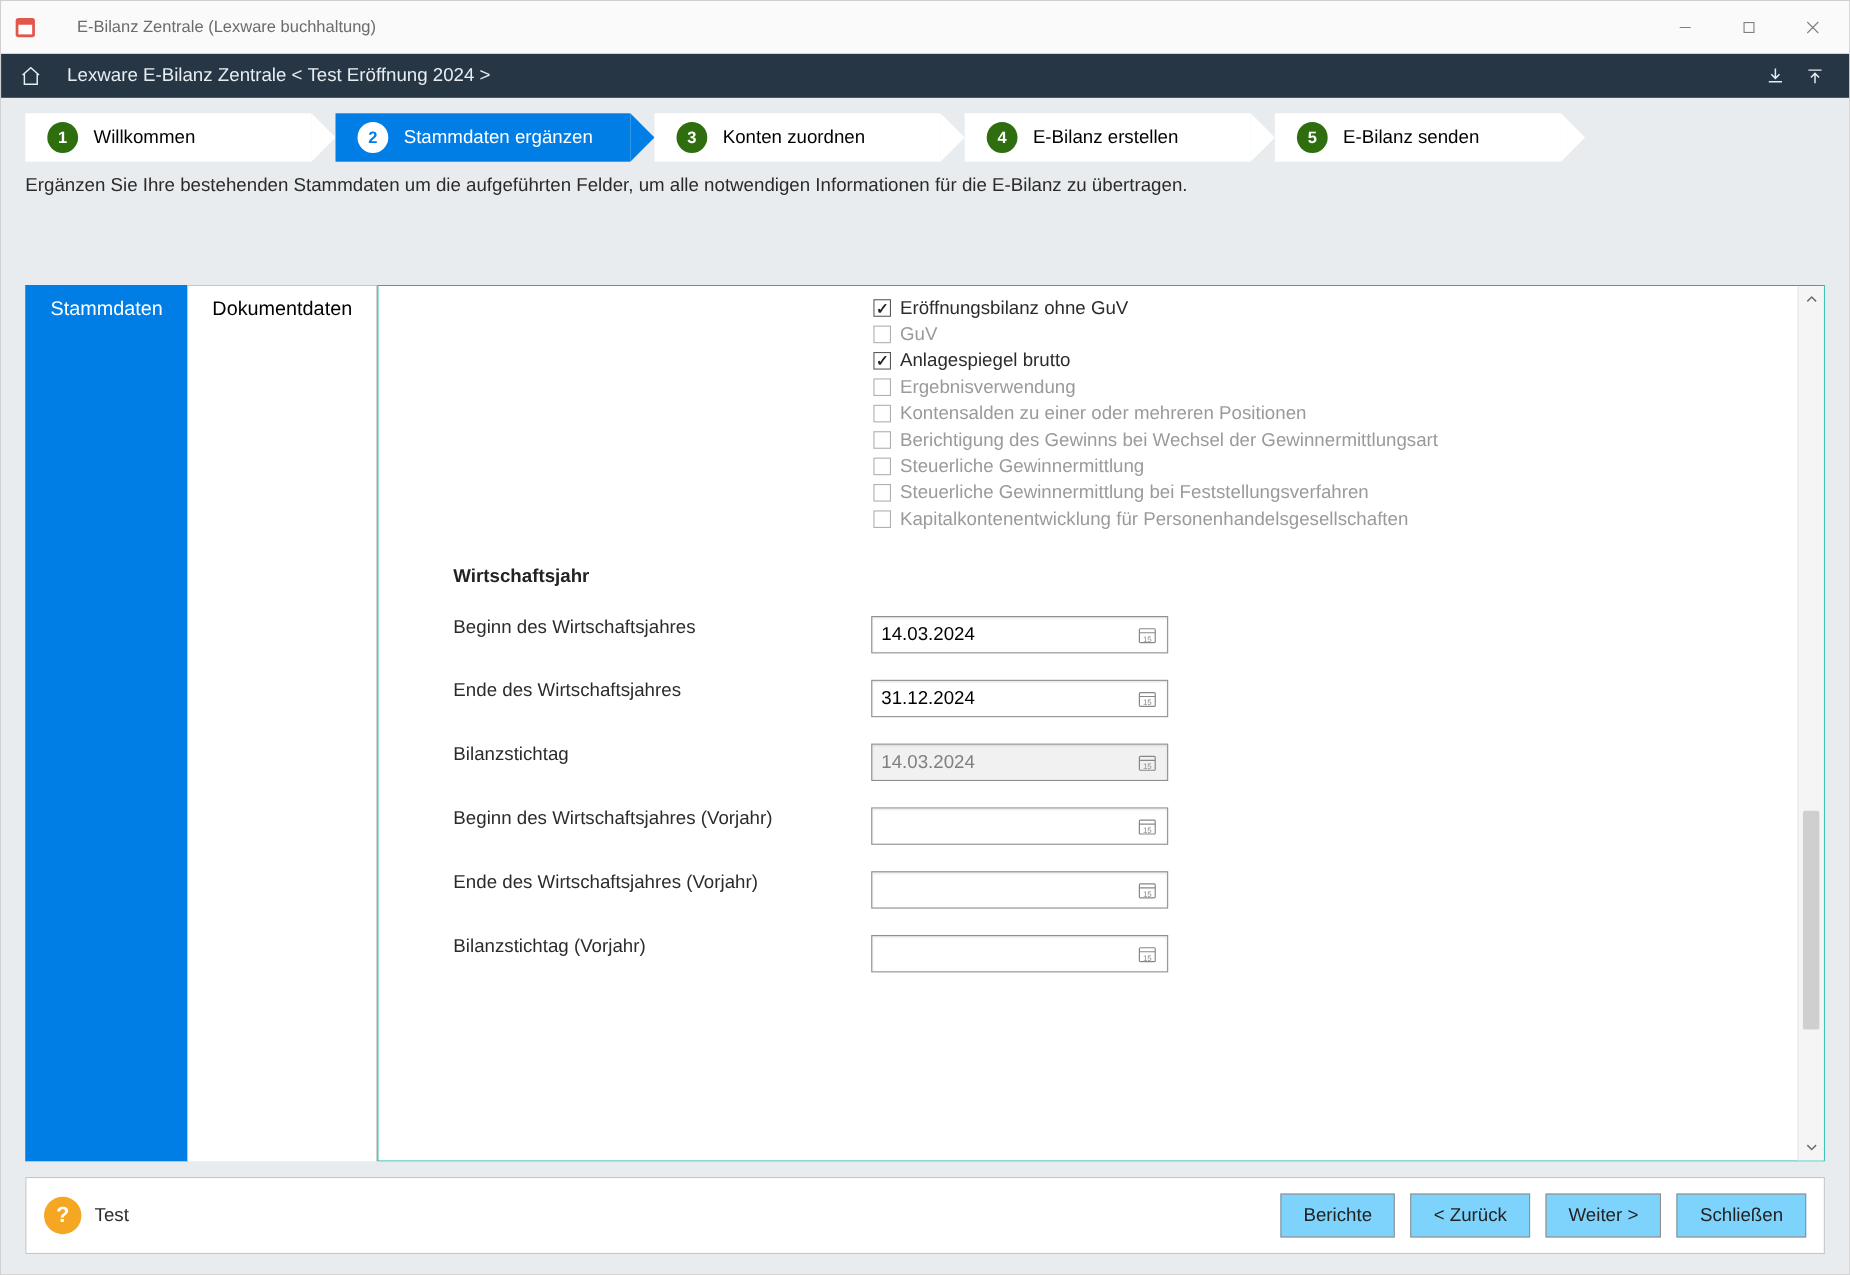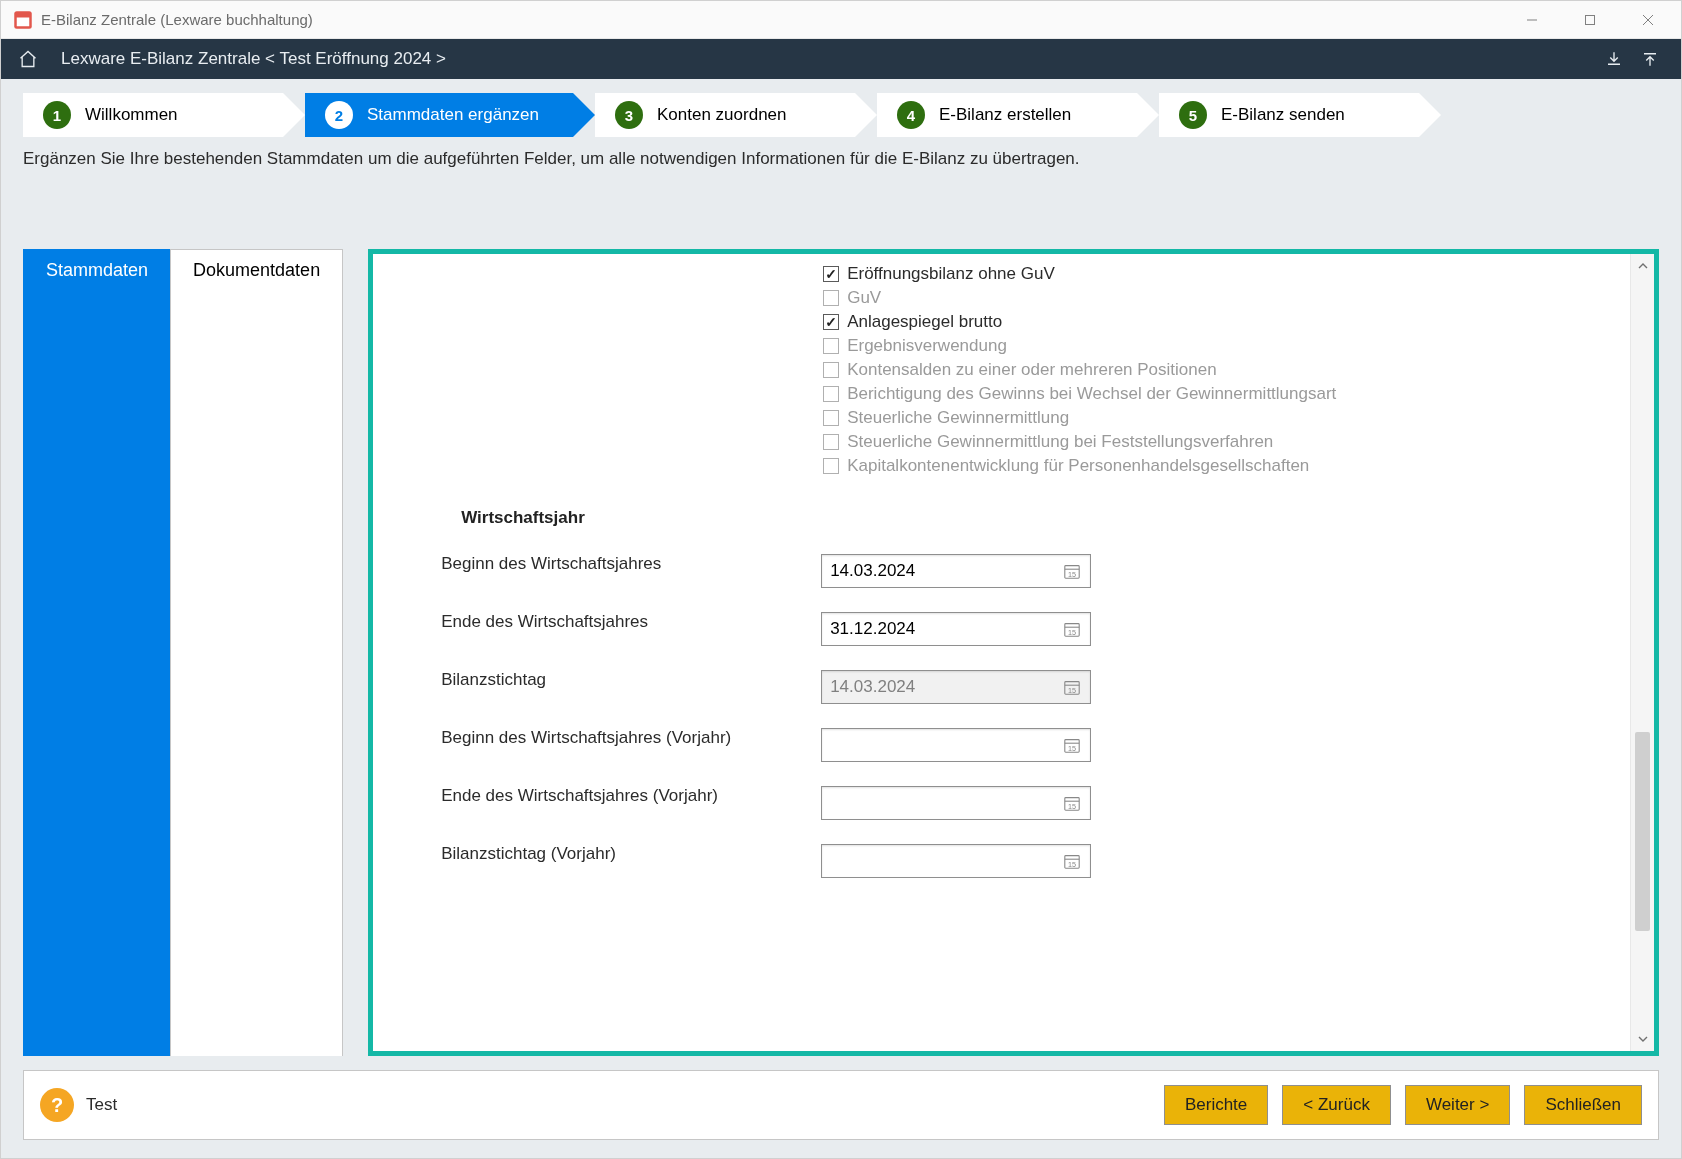--- a/index.html
+++ b/index.html
@@ -1,21 +1,21 @@
 <!DOCTYPE html>
 <html><head>
 <meta charset="utf-8">
 <style>
 * { box-sizing: border-box; margin: 0; padding: 0; font-family: "Segoe UI", Tahoma, sans-serif; }
 html, body { height: 100%; }
 body { background: #f0f0f0; }
 
 
 .window { width: 1682px; height: 1159px; background: #fff; display: flex; flex-direction: column; border: 1px solid #d0d0d0; }
-.titlebar { height: 38px; background: #fafafa; display: flex; align-items: center; padding: 0 4px; border-bottom: 1px solid #e8e8e8; }
+.titlebar { height: 48px; background: #fafafa; display: flex; align-items: center; padding: 0 4px; border-bottom: 1px solid #e8e8e8; gap: 29px; }
 .titlebar .app-icon { width: 20px; height: 20px; margin: 0 8px; display: flex; align-items: center; justify-content: center; }
 .titlebar .title { color: #6b6b6b; font-size: 15px; flex: 1; }
 .titlebar .winbtns { display: flex; }
 .titlebar .winbtn { width: 58px; height: 38px; display: flex; align-items: center; justify-content: center; color: #808080; cursor: default; }
 .titlebar .winbtn svg { width: 12px; height: 12px; }
 
 
 .header { height: 40px; background: #263645; display: flex; align-items: center; padding: 0 16px; color: #e8edf1; }
 .header .home-icon { width: 22px; height: 22px; margin-right: 22px; display: flex; align-items: center; justify-content: center; }
 .header .home-icon svg { width: 20px; height: 20px; stroke: #e8edf1; fill: none; stroke-width: 1.6; }
@@ -42,51 +42,51 @@
 
 .instruction { padding: 12px 22px 10px 22px; font-size: 17px; color: #2b2b2b; }
 
 
 .tabarea { margin: 70px 22px 0 22px; flex: 1; display: flex; flex-direction: row; overflow: hidden; }
 .tabs { display: flex; }
 .tab { padding: 10px 22px; font-size: 18px; background: #fff; border: 1px solid #c6c6c6; border-bottom: none; cursor: default; }
 .tab.active { background: #007ee5; color: #fff; border-color: #007ee5; }
 .tab + .tab { margin-left: -1px; }
 
-.panel { flex: 1; background: #fff; border: 5px solid #14b8a6; display: flex; overflow: hidden; position: relative; margin-left: 25px; }
+.panel { flex: 1; background: #fff; border: 1px solid #14b8a6; display: flex; overflow: hidden; position: relative; }
 .panel-inner { flex: 1; overflow: hidden; padding: 8px 0 8px 0; }
 .scrollbar { width: 24px; background: #f5f5f5; position: relative; border-left: 1px solid #e8e8e8; }
 .scrollbar .arrow { position: absolute; left: 0; right: 0; height: 24px; display: flex; align-items: center; justify-content: center; color: #707070; }
 .scrollbar .arrow.up { top: 0; }
 .scrollbar .arrow.down { bottom: 0; }
 .scrollbar .thumb { position: absolute; left: 4px; right: 4px; top: 60%; height: 25%; background: #cfcfcf; border-radius: 2px; }
 
 
 .checkrow { display: flex; align-items: center; padding: 2px 0 2px 450px; font-size: 17px; color: #2b2b2b; }
 .checkrow.dis { color: #9a9a9a; }
 .checkbox { width: 16px; height: 16px; border: 1px solid #5a5a5a; margin-right: 8px; display: flex; align-items: center; justify-content: center; flex-shrink: 0; }
 .checkrow.dis .checkbox { border-color: #b0b0b0; }
 .checkbox.checked::after { content: "✓"; font-size: 14px; line-height: 1; color: #222; font-weight: bold; }
 
-.section-head { font-weight: 600; font-size: 17px; padding: 30px 0 14px 88px; color: #222; }
+.section-head { font-weight: 600; font-size: 17px; padding: 30px 0 14px 68px; color: #222; }
 
 .fieldrow { display: flex; align-items: flex-start; padding: 12px 0 12px 68px; font-size: 17px; }
 .fieldrow .flabel { width: 380px; color: #2b2b2b; }
 .datefield { position: relative; width: 270px; height: 34px; border: 1px solid #8f8f8f; background: #fff; display: flex; align-items: center; padding: 0 8px; box-shadow: inset 0 1px 2px rgba(0,0,0,.12); }
 .datefield.readonly { background: #f1f1f1; color: #808080; }
 .datefield .fval { flex: 1; font-size: 17px; }
 .datefield .cal { width: 20px; height: 20px; display: flex; align-items: center; justify-content: center; color: #7a7a7a; }
 .datefield .cal svg { width: 18px; height: 18px; }
 
 
 .footer { height: 70px; margin: 14px 22px 18px 22px; background: #fff; border: 1px solid #c6c6c6; display: flex; align-items: center; padding: 0 16px; }
 .footer .help { display: flex; align-items: center; gap: 12px; font-size: 17px; color: #2b2b2b; }
 .footer .help .qicon { width: 34px; height: 34px; border-radius: 50%; background: #f5a623; color: #fff; display: flex; align-items: center; justify-content: center; font-weight: 700; font-size: 20px; }
 .footer .spacer { flex: 1; }
-.footer button { height: 40px; padding: 0 20px; font-size: 17px; background: #eab308; border: 1px solid #8f8f8f; margin-left: 14px; cursor: default; color: #222; }
+.footer button { height: 40px; padding: 0 20px; font-size: 17px; background: #7dd3fc; border: 1px solid #8f8f8f; margin-left: 14px; cursor: default; color: #222; }
 </style>
 </head>
 <body>
 
 <div class="window">
 
   <div class="titlebar">
     <span class="app-icon">
       <svg viewBox="0 0 16 16">
           <rect x="1" y="1" width="14" height="14" rx="2" fill="#e2574c"></rect>

